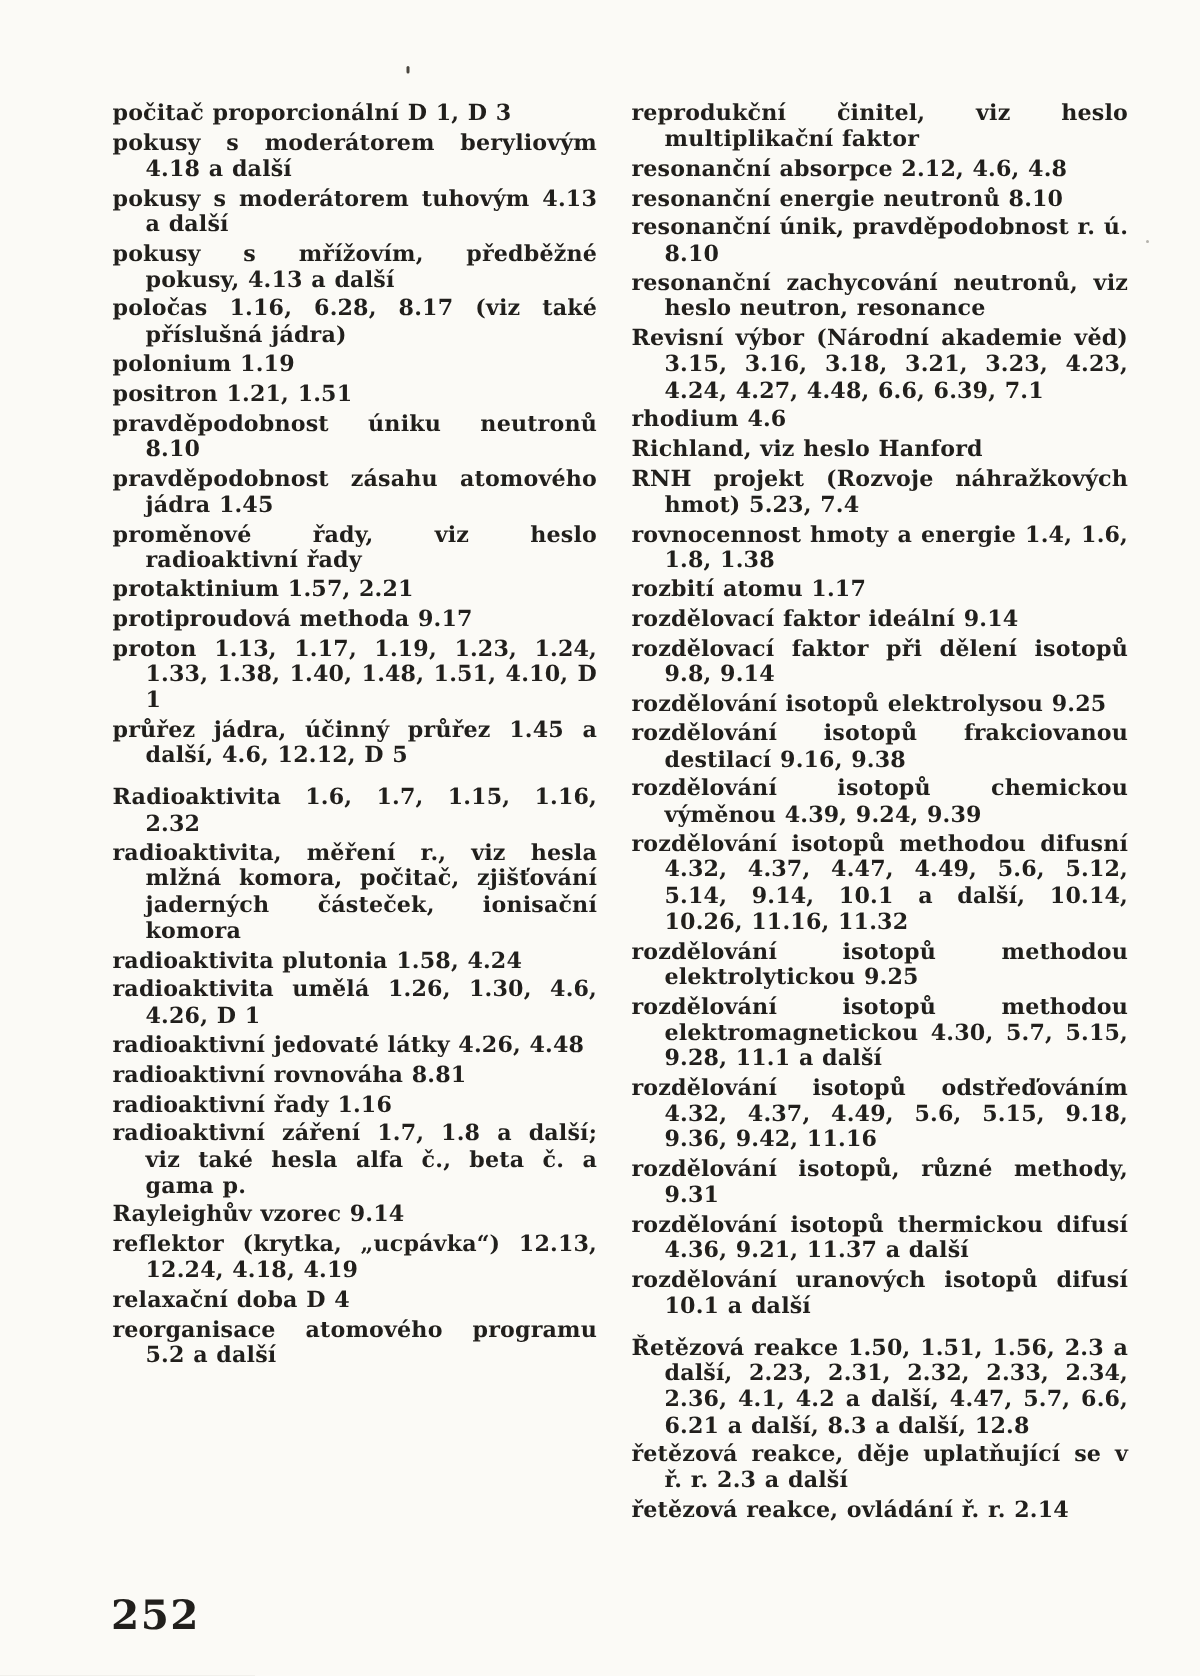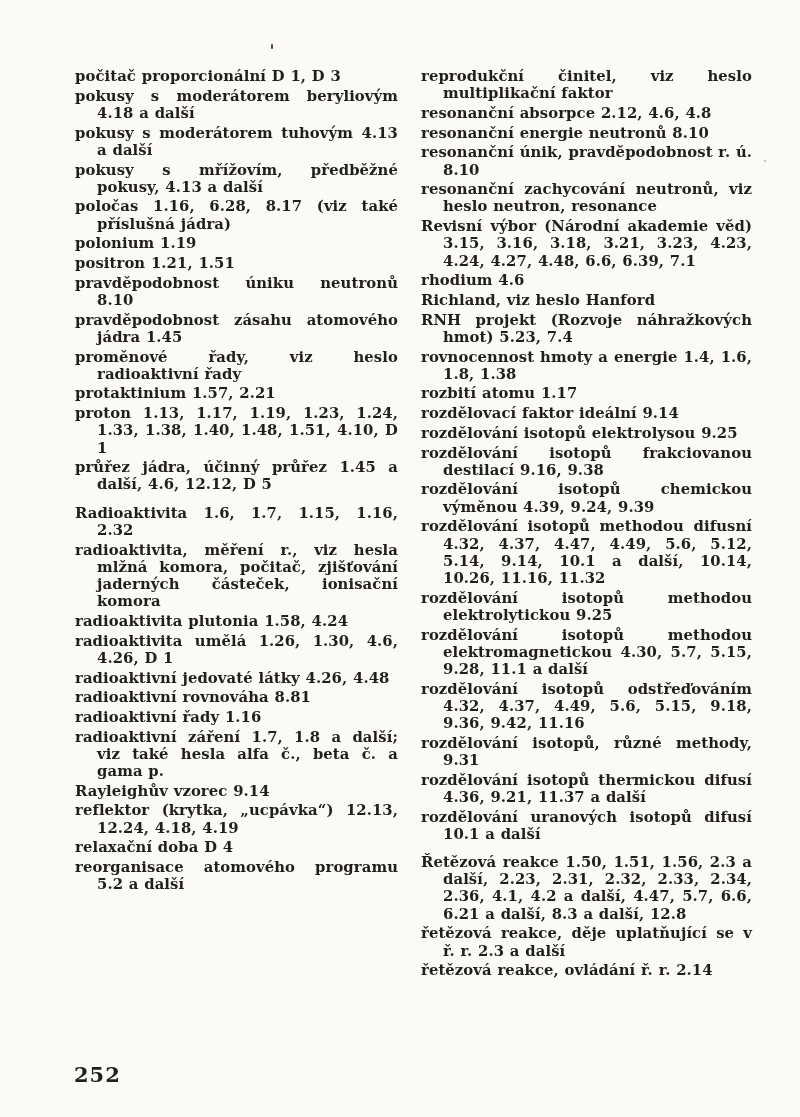--- a/index.html
+++ b/index.html
@@ -47,21 +47,21 @@
     text-indent: -22px;
     margin: 0 0 2.5px 0;
     word-spacing: 0.5px;
     letter-spacing: 0.1px;
   }
   .entry.section-start { margin-top: 11px; }
   .page-number {
     position: absolute;
     left: 74px;
     top: 1062px;
-    font-size: 21px;
+    font-size: 27px;
     font-weight: 700;
     letter-spacing: 1px;
   }
   .speck {
     position: absolute;
     background: #4a463f;
     border-radius: 1px;
     pointer-events: none;
   }
   .speck-1 { left: 271px; top: 44px; width: 2px; height: 5px; }
@@ -81,20 +81,21 @@
       <p class="entry">pokusy s moderátorem beryliovým 4.18 a další</p>
       <p class="entry">pokusy s moderátorem tuhovým 4.13 a další</p>
       <p class="entry">pokusy s mřížovím, předběžné pokusy, 4.13 a další</p>
       <p class="entry">poločas 1.16, 6.28, 8.17 (viz také příslušná jádra)</p>
       <p class="entry">polonium 1.19</p>
       <p class="entry">positron 1.21, 1.51</p>
       <p class="entry">pravděpodobnost úniku neutronů 8.10</p>
       <p class="entry">pravděpodobnost zásahu atomového jádra 1.45</p>
       <p class="entry">proměnové řady, viz heslo radioaktivní řady</p>
       <p class="entry">protaktinium 1.57, 2.21</p>
+      <p class="entry">protiproudová methoda 9.17</p>
       <p class="entry">proton 1.13, 1.17, 1.19, 1.23, 1.24, 1.33, 1.38, 1.40, 1.48, 1.51, 4.10, D 1</p>
       <p class="entry">průřez jádra, účinný průřez 1.45 a další, 4.6, 12.12, D 5</p>
       <p class="entry section-start">Radioaktivita 1.6, 1.7, 1.15, 1.16, 2.32</p>
       <p class="entry">radioaktivita, měření r., viz hesla mlžná komora, počitač, zjišťování jaderných částeček, ionisační komora</p>
       <p class="entry">radioaktivita plutonia 1.58, 4.24</p>
       <p class="entry">radioaktivita umělá 1.26, 1.30, 4.6, 4.26, D 1</p>
       <p class="entry">radioaktivní jedovaté látky 4.26, 4.48</p>
       <p class="entry">radioaktivní rovnováha 8.81</p>
       <p class="entry">radioaktivní řady 1.16</p>
       <p class="entry">radioaktivní záření 1.7, 1.8 a další; viz také hesla alfa č., beta č. a gama p.</p>
@@ -110,20 +111,21 @@
       <p class="entry">resonanční energie neutronů 8.10</p>
       <p class="entry">resonanční únik, pravděpodobnost r. ú. 8.10</p>
       <p class="entry">resonanční zachycování neutronů, viz heslo neutron, resonance</p>
       <p class="entry">Revisní výbor (Národní akademie věd) 3.15, 3.16, 3.18, 3.21, 3.23, 4.23, 4.24, 4.27, 4.48, 6.6, 6.39, 7.1</p>
       <p class="entry">rhodium 4.6</p>
       <p class="entry">Richland, viz heslo Hanford</p>
       <p class="entry">RNH projekt (Rozvoje náhražkových hmot) 5.23, 7.4</p>
       <p class="entry">rovnocennost hmoty a energie 1.4, 1.6, 1.8, 1.38</p>
       <p class="entry">rozbití atomu 1.17</p>
       <p class="entry">rozdělovací faktor ideální 9.14</p>
+      <p class="entry">rozdělovací faktor při dělení isotopů 9.8, 9.14</p>
       <p class="entry">rozdělování isotopů elektrolysou 9.25</p>
       <p class="entry">rozdělování isotopů frakciovanou destilací 9.16, 9.38</p>
       <p class="entry">rozdělování isotopů chemickou výměnou 4.39, 9.24, 9.39</p>
       <p class="entry">rozdělování isotopů methodou difusní 4.32, 4.37, 4.47, 4.49, 5.6, 5.12, 5.14, 9.14, 10.1 a další, 10.14, 10.26, 11.16, 11.32</p>
       <p class="entry">rozdělování isotopů methodou elektrolytickou 9.25</p>
       <p class="entry">rozdělování isotopů methodou elektromagnetickou 4.30, 5.7, 5.15, 9.28, 11.1 a další</p>
       <p class="entry">rozdělování isotopů odstřeďováním 4.32, 4.37, 4.49, 5.6, 5.15, 9.18, 9.36, 9.42, 11.16</p>
       <p class="entry">rozdělování isotopů, různé methody, 9.31</p>
       <p class="entry">rozdělování isotopů thermickou difusí 4.36, 9.21, 11.37 a další</p>
       <p class="entry">rozdělování uranových isotopů difusí 10.1 a další</p>

